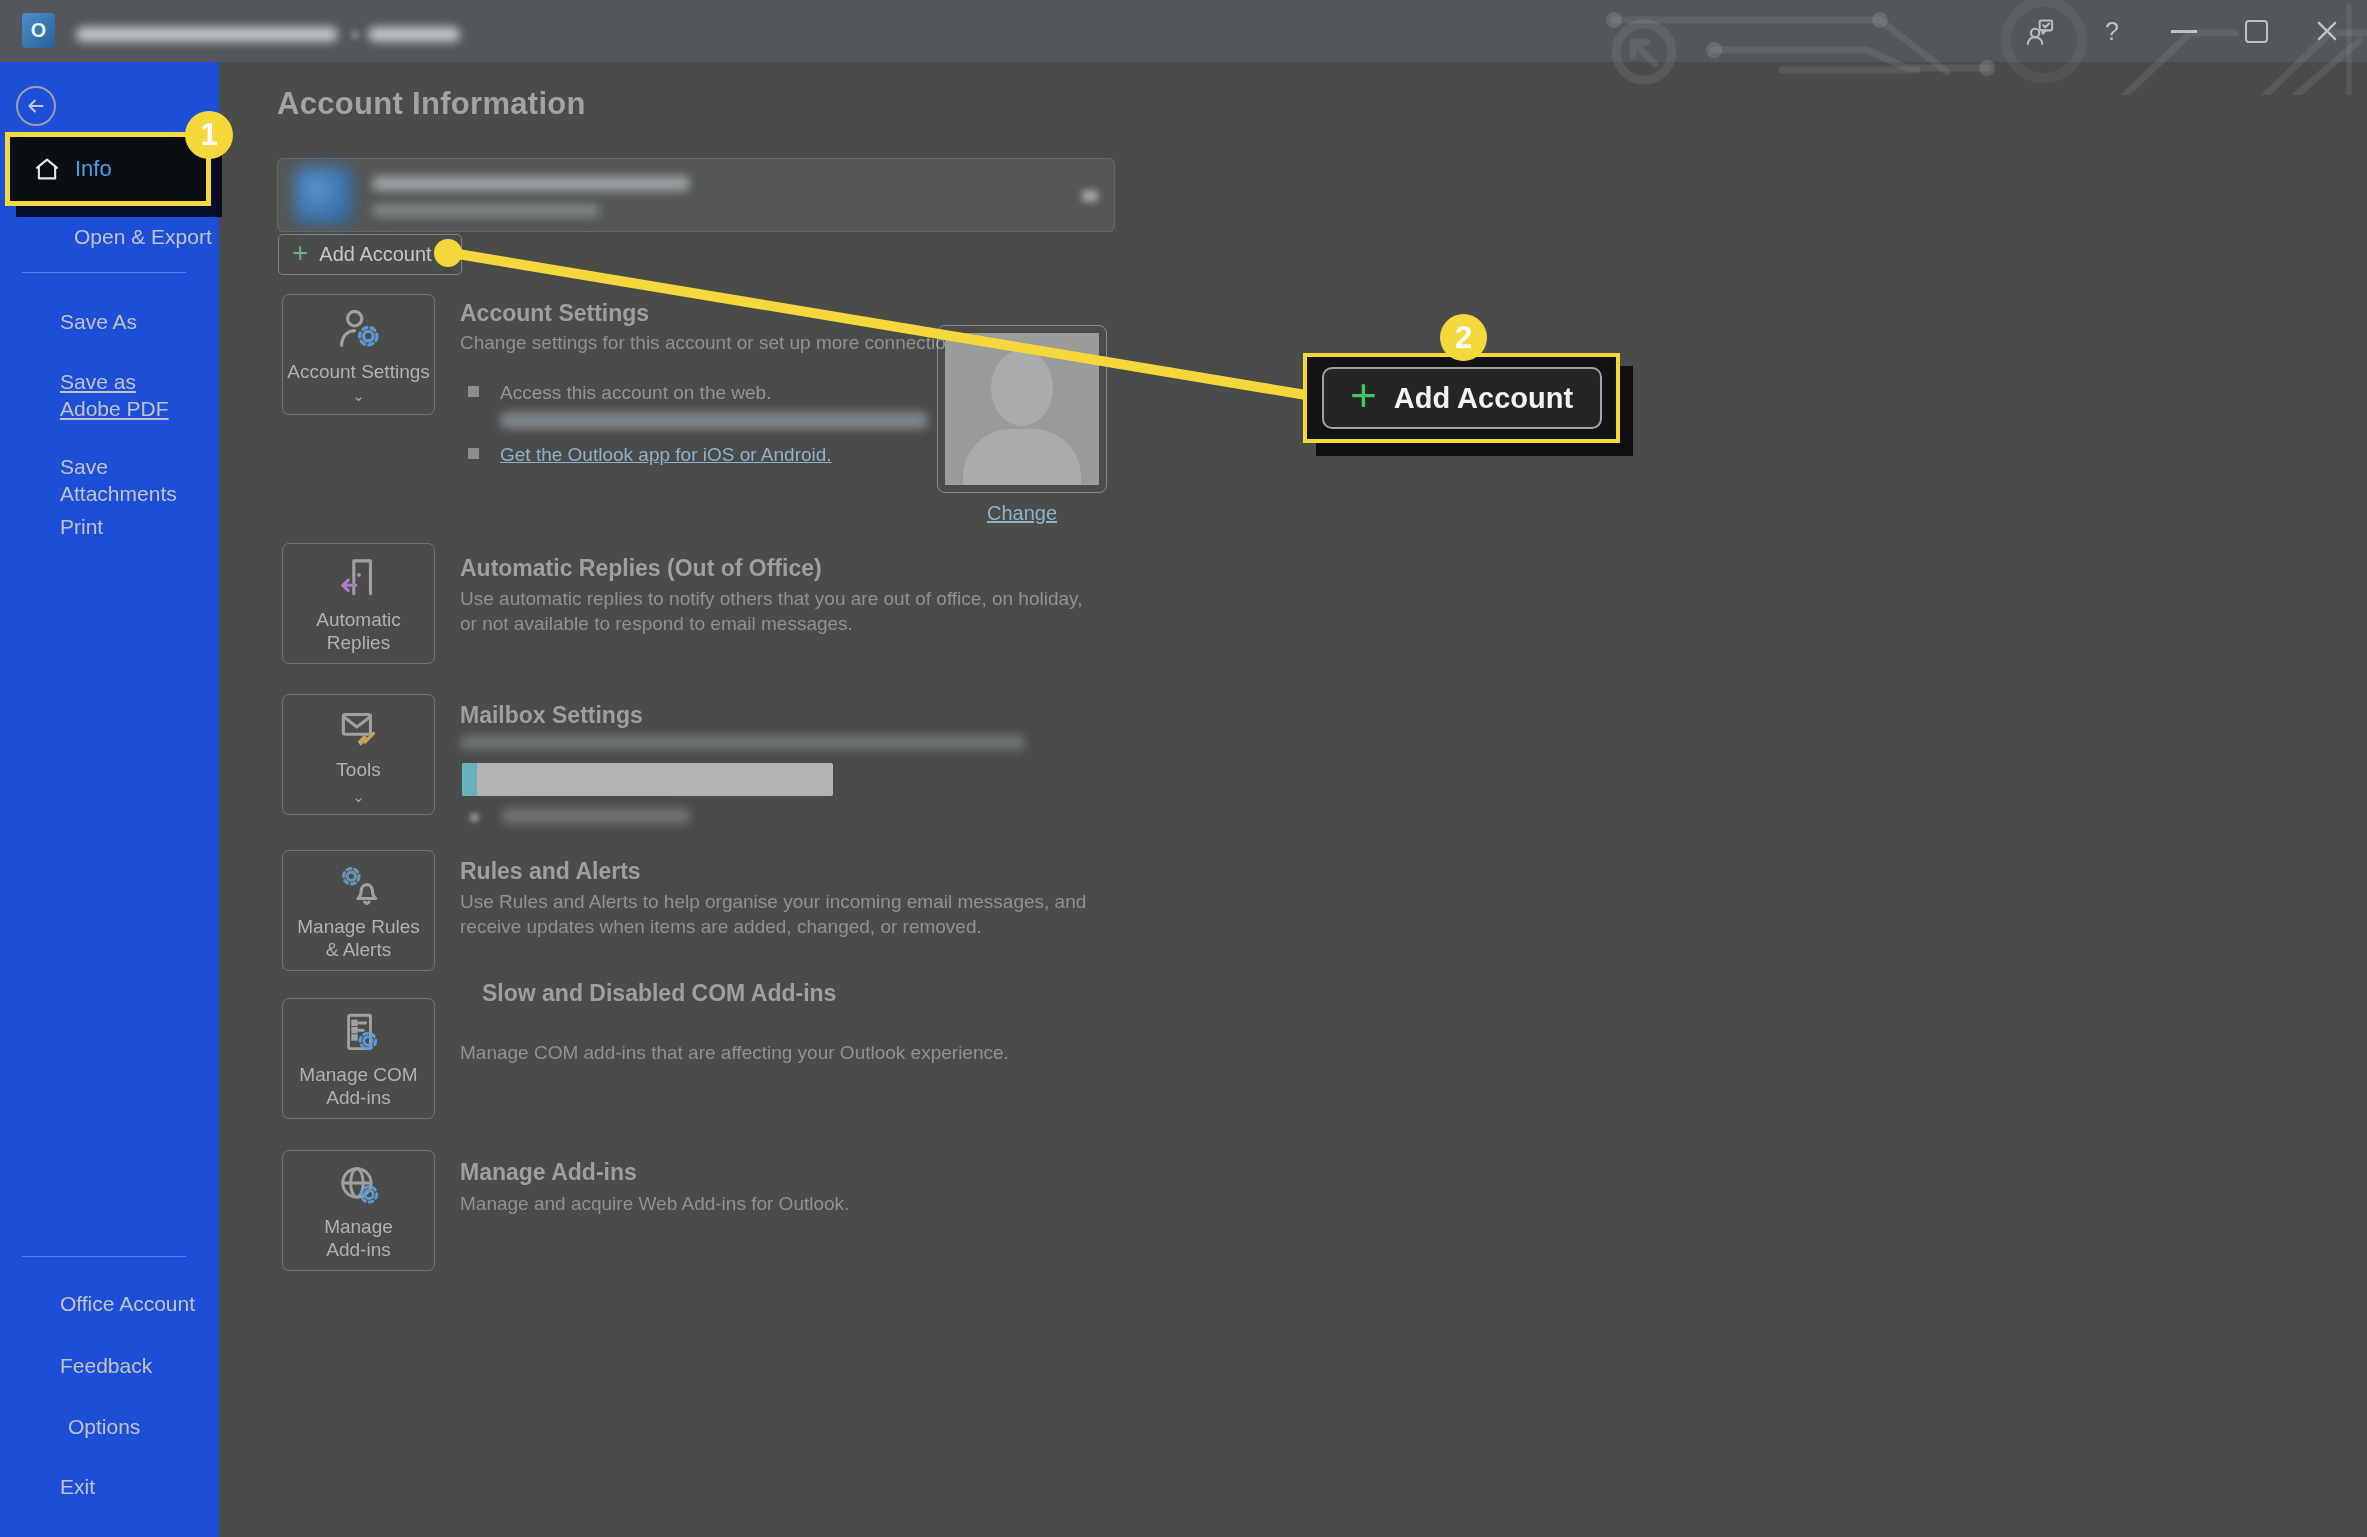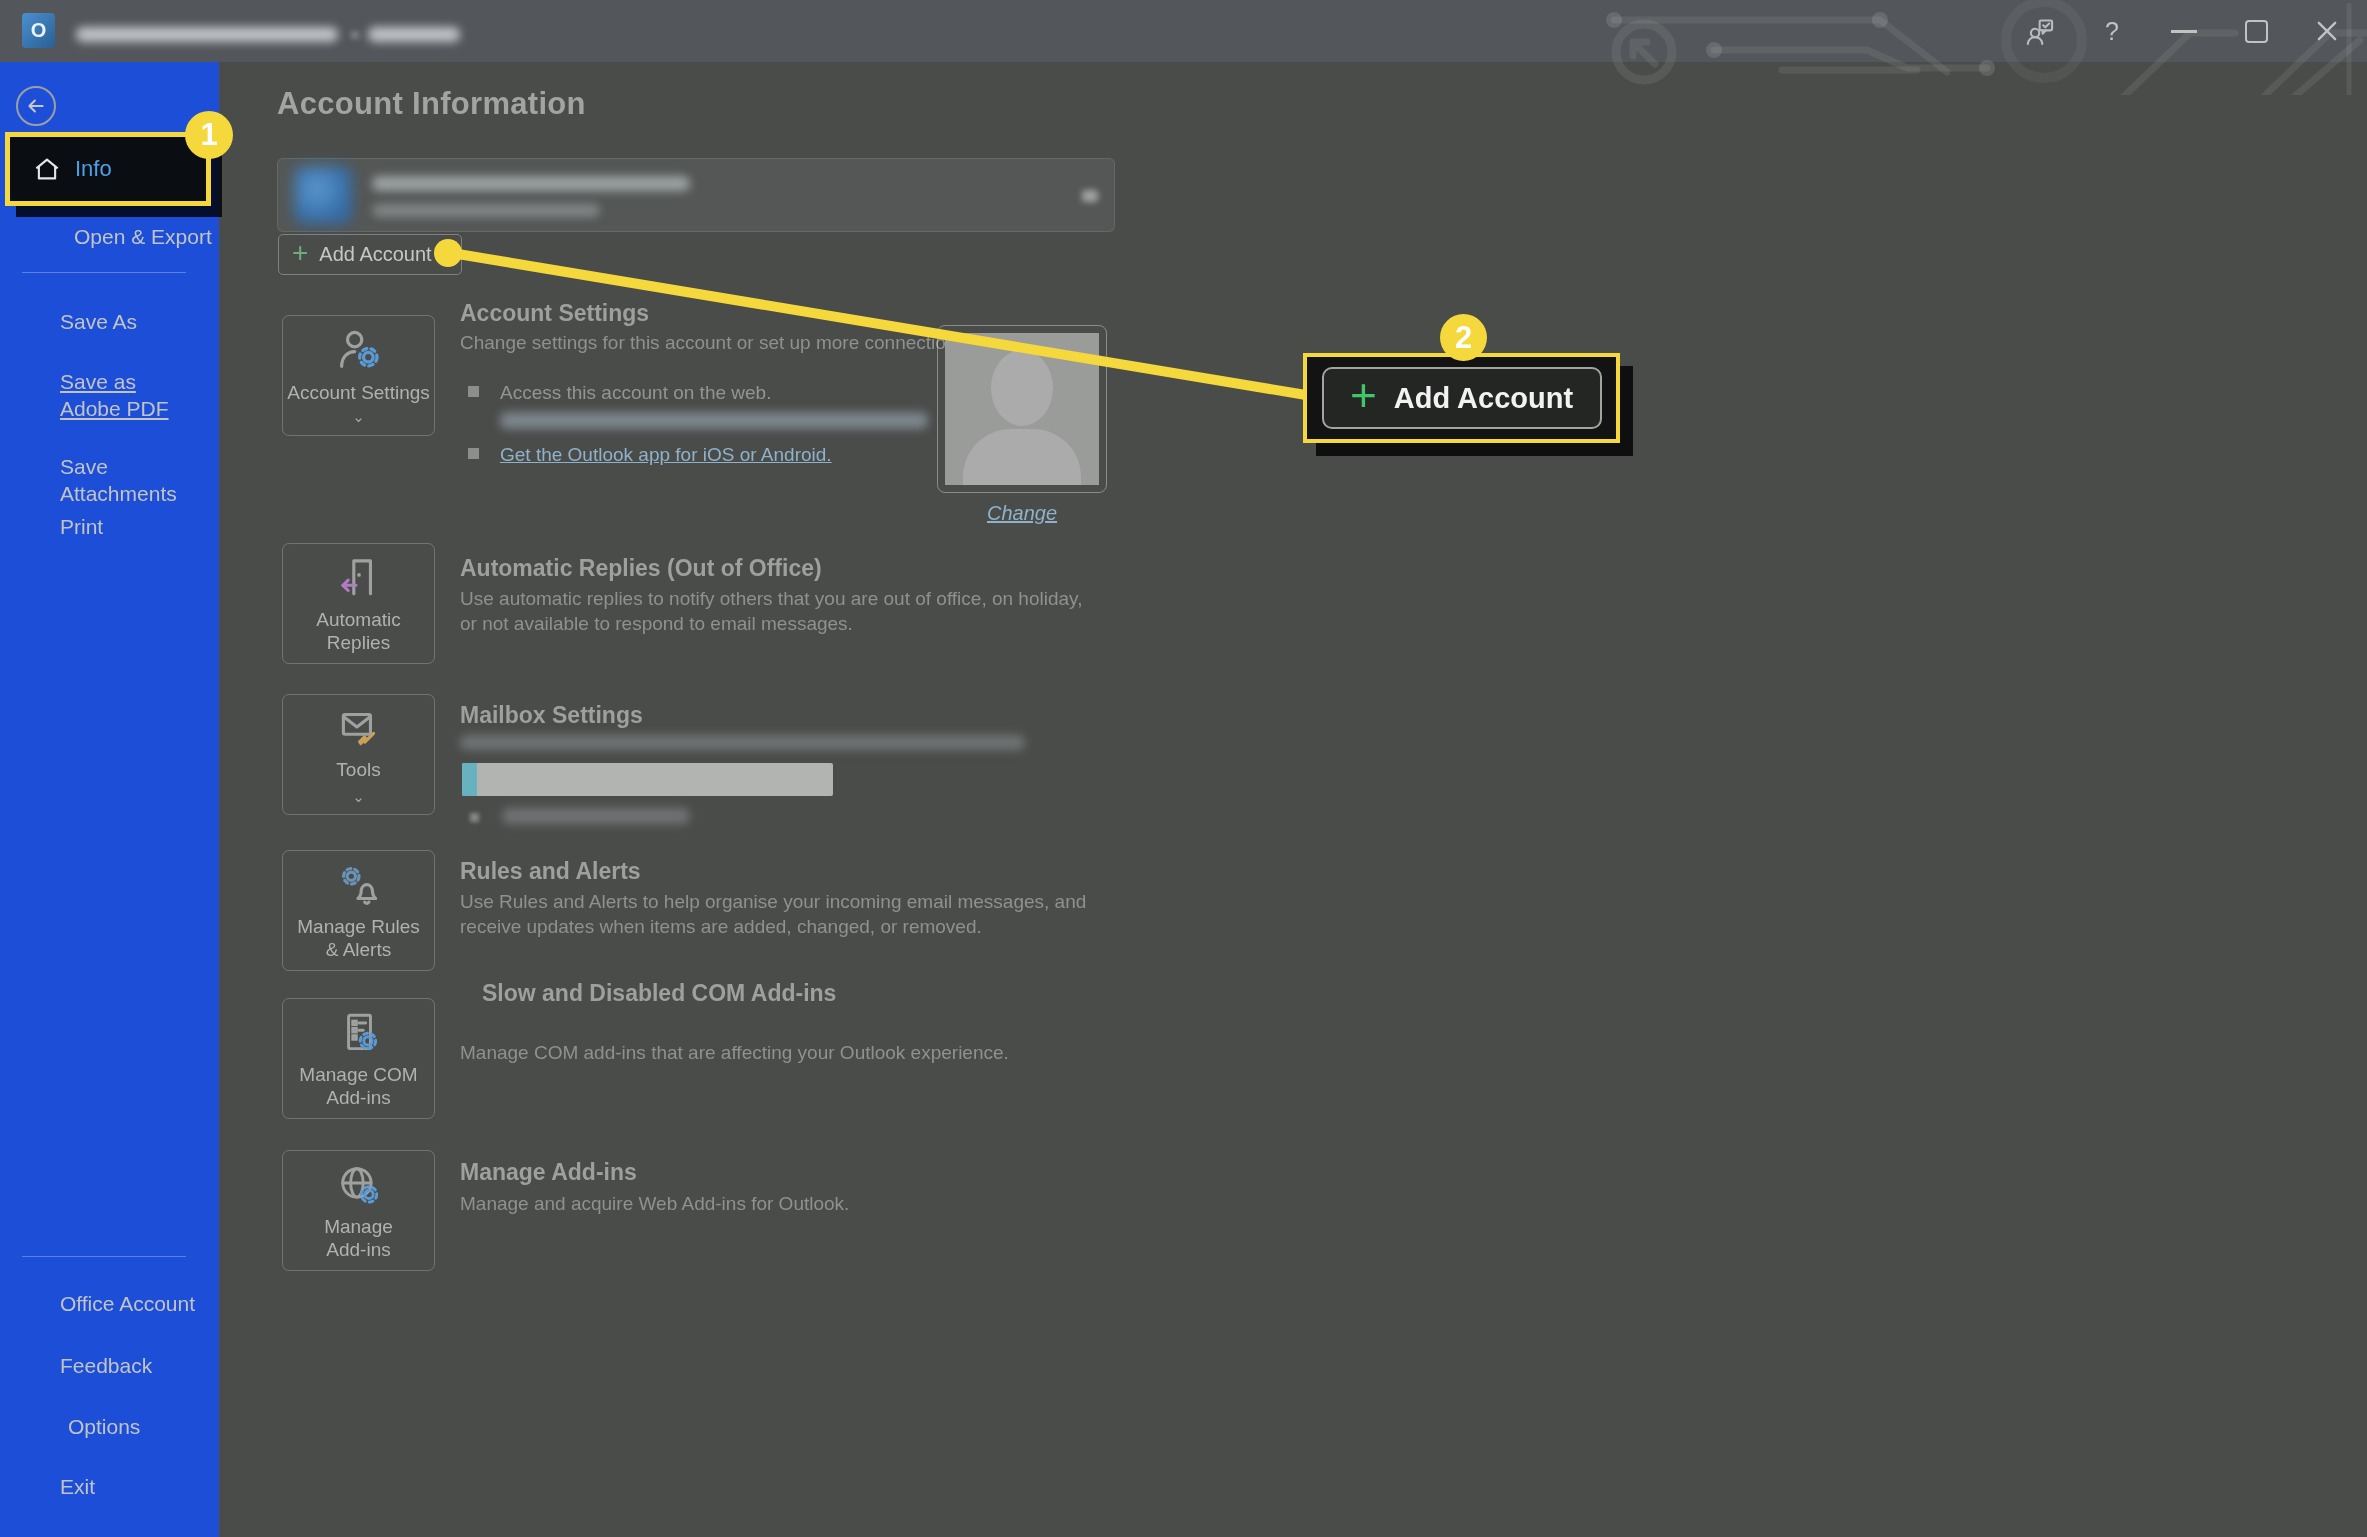--- a/index.html
+++ b/index.html
@@ -68,21 +68,21 @@
   .usage-fill { height:100%; background:#68B2BF; }
   .mbox-size-dot { position:absolute; left:470px; top:813px; width:9px; height:9px; background:rgba(160,163,160,.7); filter:blur(2px); }
   .mbox-size-bar { position:absolute; left:502px; top:808px; width:188px; height:16px; background:rgba(150,154,158,.5); }
 
   .photo-frame { position:absolute; left:937px; top:325px; width:170px; height:168px; border:1px solid rgba(255,255,255,.35);
                  border-radius:8px; padding:7px; }
   .photo-inner { position:relative; width:100%; height:100%; background:#9a9c9a; overflow:hidden; }
   .ph-head { position:absolute; left:50%; top:17px; transform:translateX(-50%); width:62px; height:76px; border-radius:50%; background:#ababab; }
   .ph-body { position:absolute; left:50%; top:96px; transform:translateX(-50%); width:118px; height:90px;
              border-radius:48px 48px 0 0; background:#ababab; }
-  .change-link { position:absolute; left:937px; top:502px; width:170px; text-align:center; font-size:20px;font-style:italic; }
+  .change-link { position:absolute; left:937px; top:502px; width:170px; text-align:center; font-size:20px; }
 
   
   .conn-svg { position:absolute; left:0; top:0; z-index:3; pointer-events:none; }
   .callout { position:absolute; left:1303px; top:353px; width:317px; height:90px; background:#121312;
              border:4px solid #F5D83C; box-shadow:13px 13px 0 rgba(0,0,0,.8); display:flex; align-items:center; justify-content:center; z-index:4; }
   .callout-btn { width:280px; height:62px; border:2px solid #a2a4a2; border-radius:10px; background:#242624;
                  display:flex; align-items:center; justify-content:center; gap:17px; cursor:pointer; }
   .plus-lg { color:#41C767; font-size:46px; font-weight:300; line-height:40px; margin-top:-6px; }
   .callout-label { color:#f2f2f2; font-size:29px; font-weight:600; }
 
@@ -181,21 +181,21 @@
     <div class="acct-l1 blur"></div>
     <div class="acct-l2 blur"></div>
     <div class="acct-chev"></div>
   </div>
 
   <button class="add-acct-sm">
     <span class="plus-sm">+</span>
     <span>Add Account</span>
   </button>
 
-  <div class="tile" style="top:294px;margin-top:21px;">
+  <div class="tile" style="top:294px;">
     <svg class="icon" width="52" height="52" viewBox="0 0 24 24" fill="none" stroke="#9fa1a1" stroke-width="1.5" stroke-linecap="round">
       <circle cx="10" cy="7.2" r="3.3"></circle>
       <path d="M4,19.5 C4,14.8 7.2,12.7 10,12.7"></path>
       <g stroke="#5b9bd5">
           <circle cx="16.3" cy="15.3" r="2.2"></circle>
           <circle cx="16.3" cy="15.3" r="4" stroke-dasharray="2 2"></circle>
         </g>
     </svg>
     <span><span>Account Settings</span> <span class="chev">⌄</span></span>
   </div>

